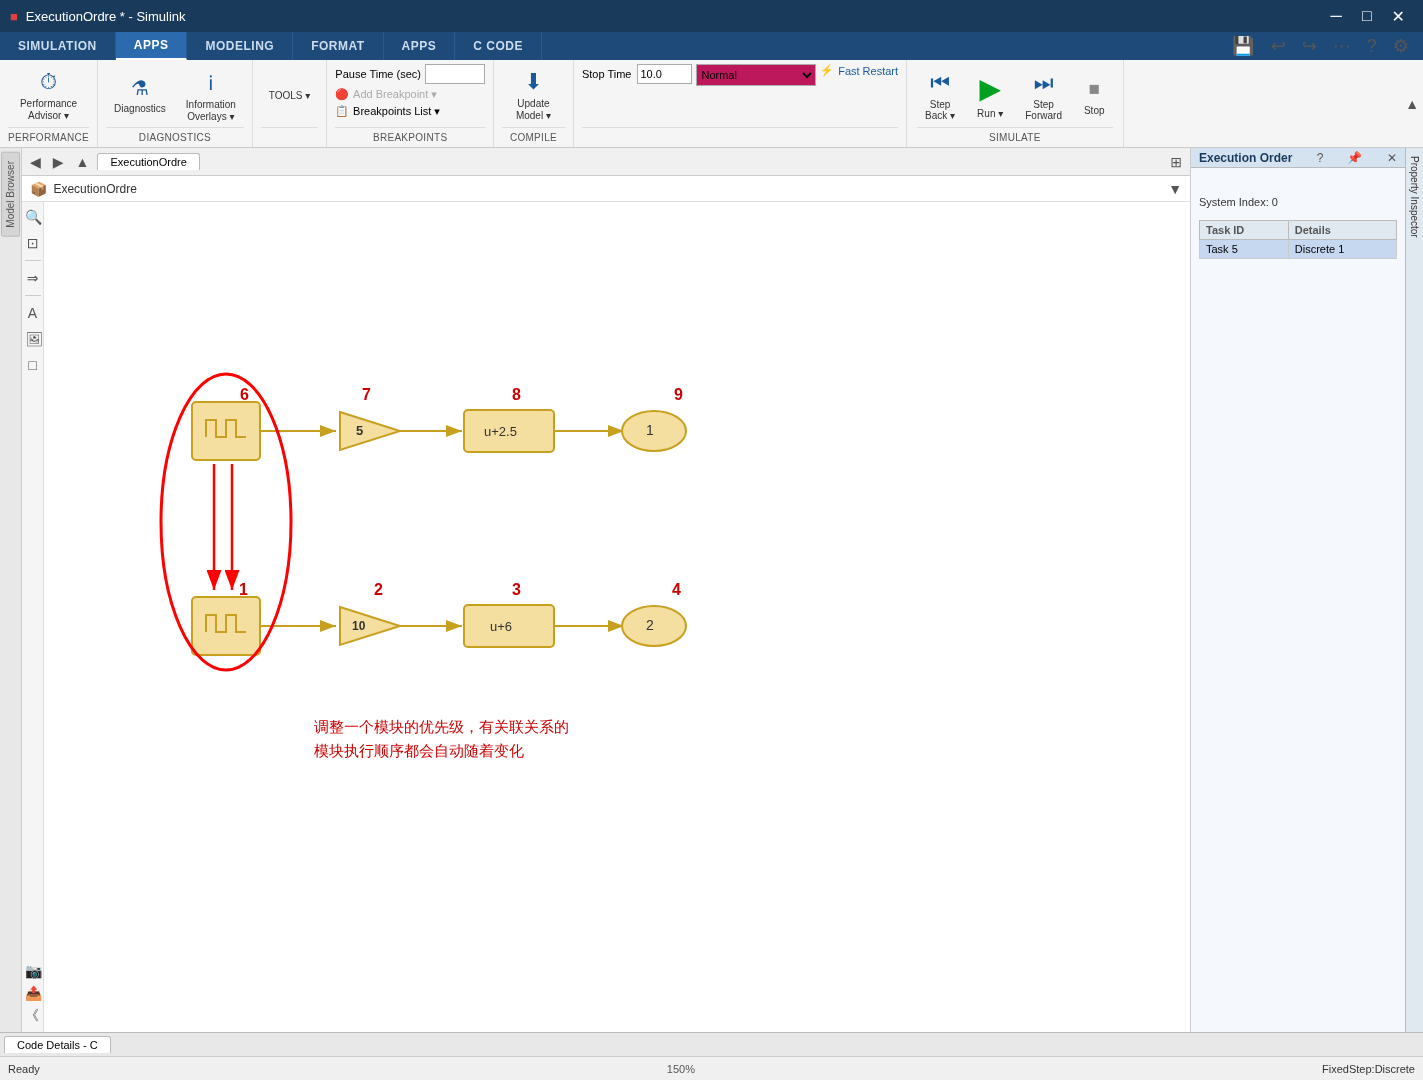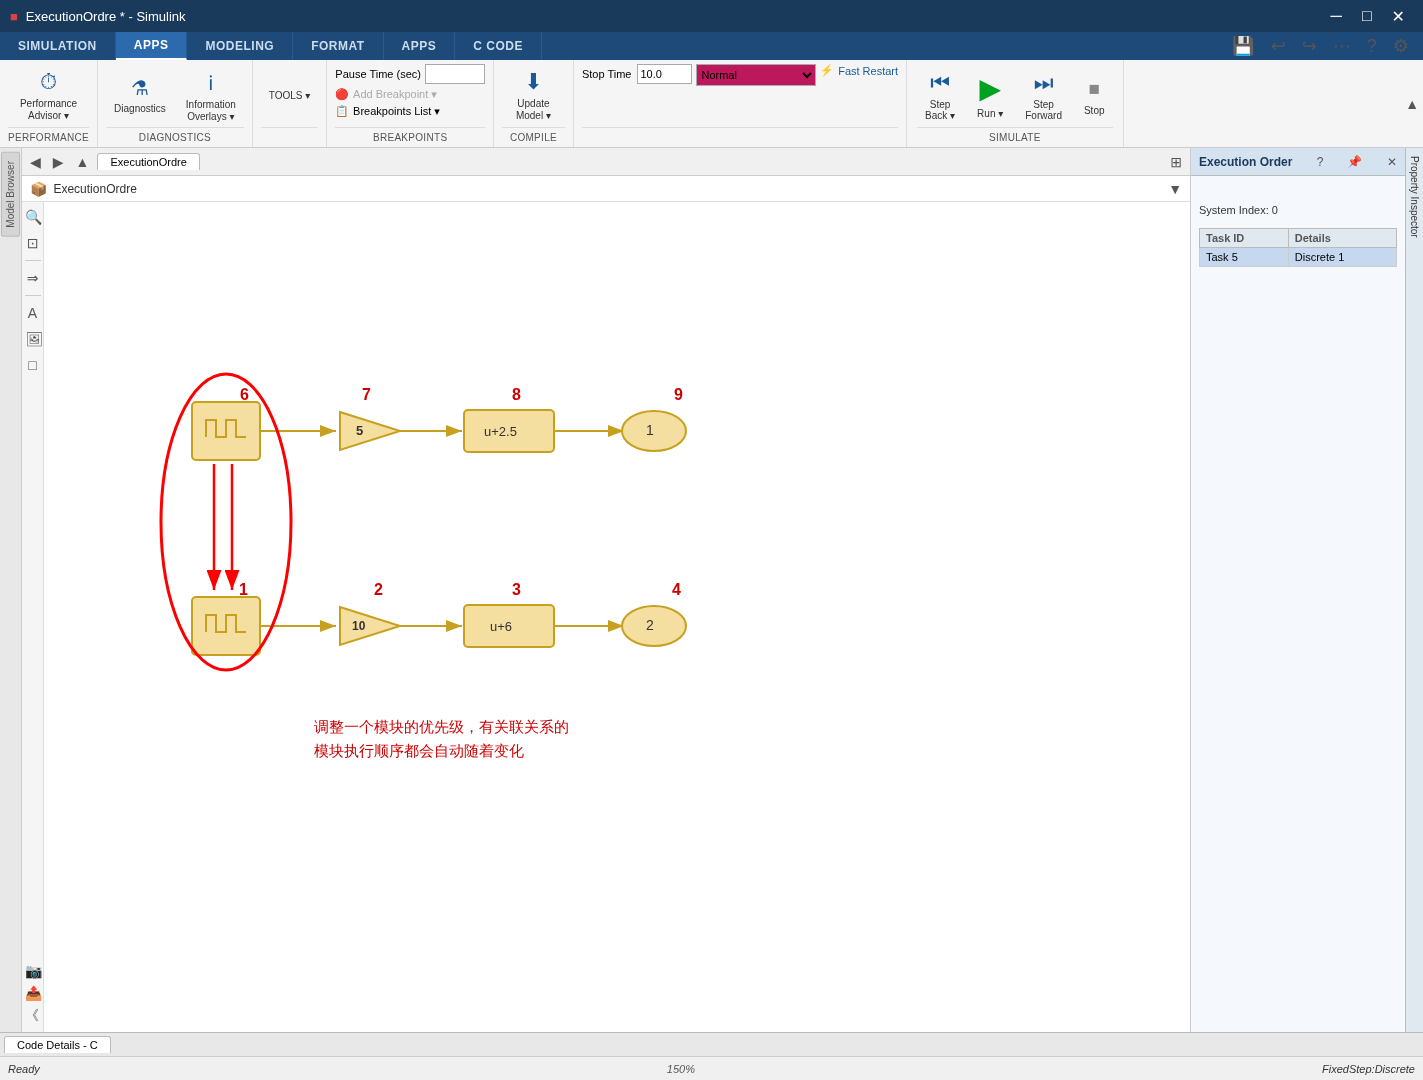--- a/index.html
+++ b/index.html
@@ -281,21 +281,21 @@
     #right-panel-header {
       background: #d5e3f0;
       border-bottom: 1px solid #bbb;
       display: flex;
       align-items: center;
       padding: 4px 8px;
       font-size: 12px;
       font-weight: bold;
       color: #1a3a5c;
       gap: 18px;
-      height: 28px;
+      height: 20px;
     }
     .panel-header-btn {
       background: none;
       border: none;
       font-size: 12px;
       color: #555;
       cursor: pointer;
       margin-left: auto;
     }
     #right-panel-content {
@@ -350,21 +350,20 @@
     #status-bar {
       background: #f0f0f0;
       border-top: 1px solid #ccc;
       height: 24px;
       display: flex;
       align-items: center;
       padding: 0 8px;
       font-size: 11px;
       color: #333;
       gap: 28px;
-      font-style: italic;
     }
     #status-bar .status-right { margin-left: auto; color: #555; }
 
     
     #bottom-tabs {
       background: #e8e8e8;
       border-top: 1px solid #bbb;
       height: 24px;
       display: flex;
       align-items: center;

